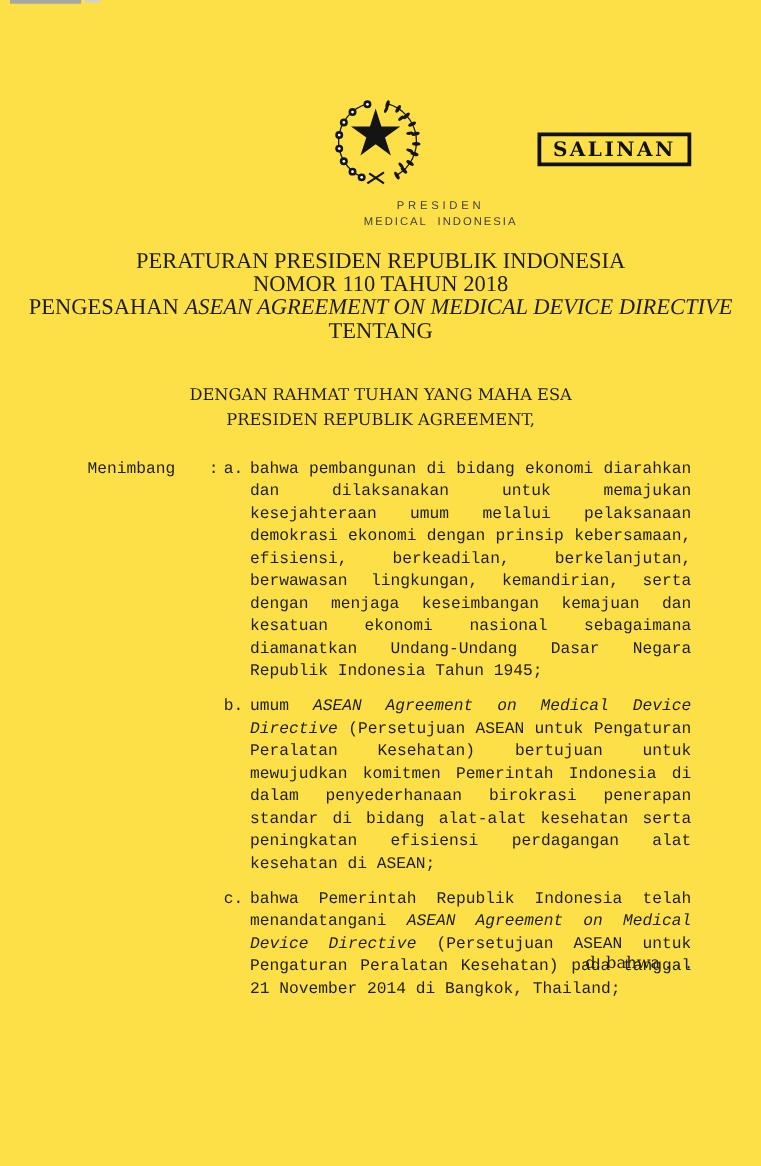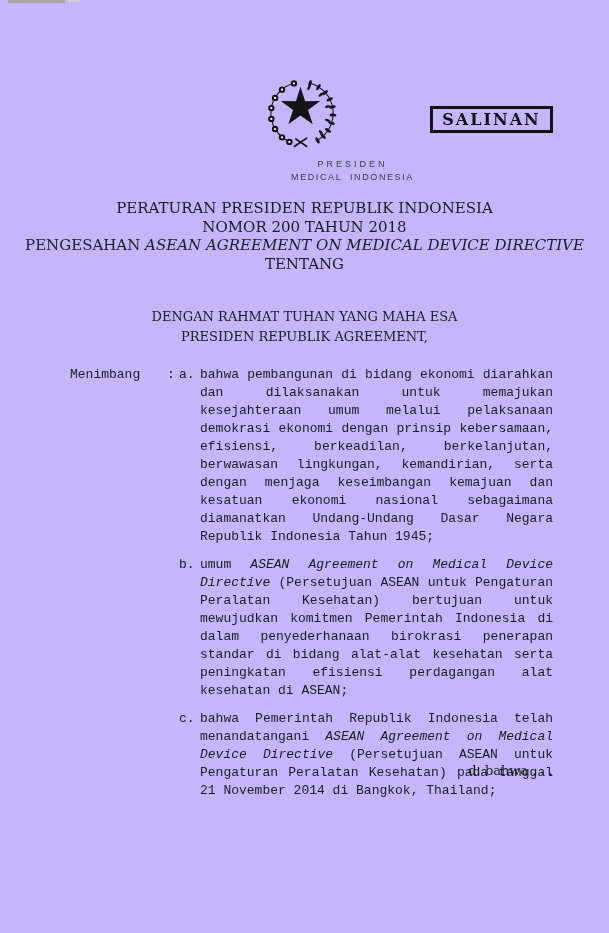--- a/index.html
+++ b/index.html
@@ -1,21 +1,21 @@
 <!DOCTYPE html>
 <html><head>
 <meta charset="utf-8">
 <style>
   html, body { margin: 0; padding: 0; background: #e8e8e8; }
   .page {
     position: relative;
     width: 609px;
     height: 933px;
     margin: 0 auto;
-    background: #c4b5fd;
+    background: #fde047;
     font-family: "DejaVu Serif", serif;
     color: #1d1d1d;
     overflow: hidden;
   }
 
   
   .scan-mark  { position: absolute; left: 8px;  top: 0; width: 57px; height: 3px; background: #a6a6a6; }
   .scan-mark2 { position: absolute; left: 68px; top: 0; width: 12px; height: 2px; background: #d2d2d2; }
 
   
@@ -39,21 +39,21 @@
     font-family: "Liberation Sans", sans-serif;
     color: #3d3d3d;
     margin-left: 48px;
   }
   .letterhead .lh1 { font-size: 9px;  letter-spacing: 3px; }
   .letterhead .lh2 { font-size: 9px;  letter-spacing: 1.6px; margin-top: 3px; word-spacing: 4px; }
 
   
   .title-block {
     position: absolute; top: 199px; left: 0; width: 100%;
-    text-align: center; font-size: 15px; line-height: 18.5px;
+    text-align: center; font-size: 18px; line-height: 18.5px; font-family: Liberation Serif, serif;
   }
   .motto-block {
     position: absolute; top: 307px; left: 0; width: 100%;
     text-align: center; font-size: 13px; line-height: 19.5px;
   }
   .italic { font-style: italic; }
 
   
   .considering {
     position: absolute; top: 366px; left: 70px; width: 483px;
@@ -134,21 +134,21 @@
     <span>SALINAN</span>
   </div>
 
   <div class="letterhead">
     <div class="lh1">PRESIDEN</div>
     <div class="lh2">MEDICAL INDONESIA</div>
   </div>
 
   <div class="title-block">
     <div>PERATURAN PRESIDEN REPUBLIK INDONESIA</div>
-    <div>NOMOR 200 TAHUN 2018</div>
+    <div>NOMOR 110 TAHUN 2018</div>
     <div>
       <span>PENGESAHAN </span><span class="italic">ASEAN AGREEMENT ON MEDICAL DEVICE DIRECTIVE</span>
     </div>
     <div>TENTANG</div>
   </div>
 
   <div class="motto-block">
     <div>DENGAN RAHMAT TUHAN YANG MAHA ESA</div>
     <div>PRESIDEN REPUBLIK AGREEMENT,</div>
   </div>

